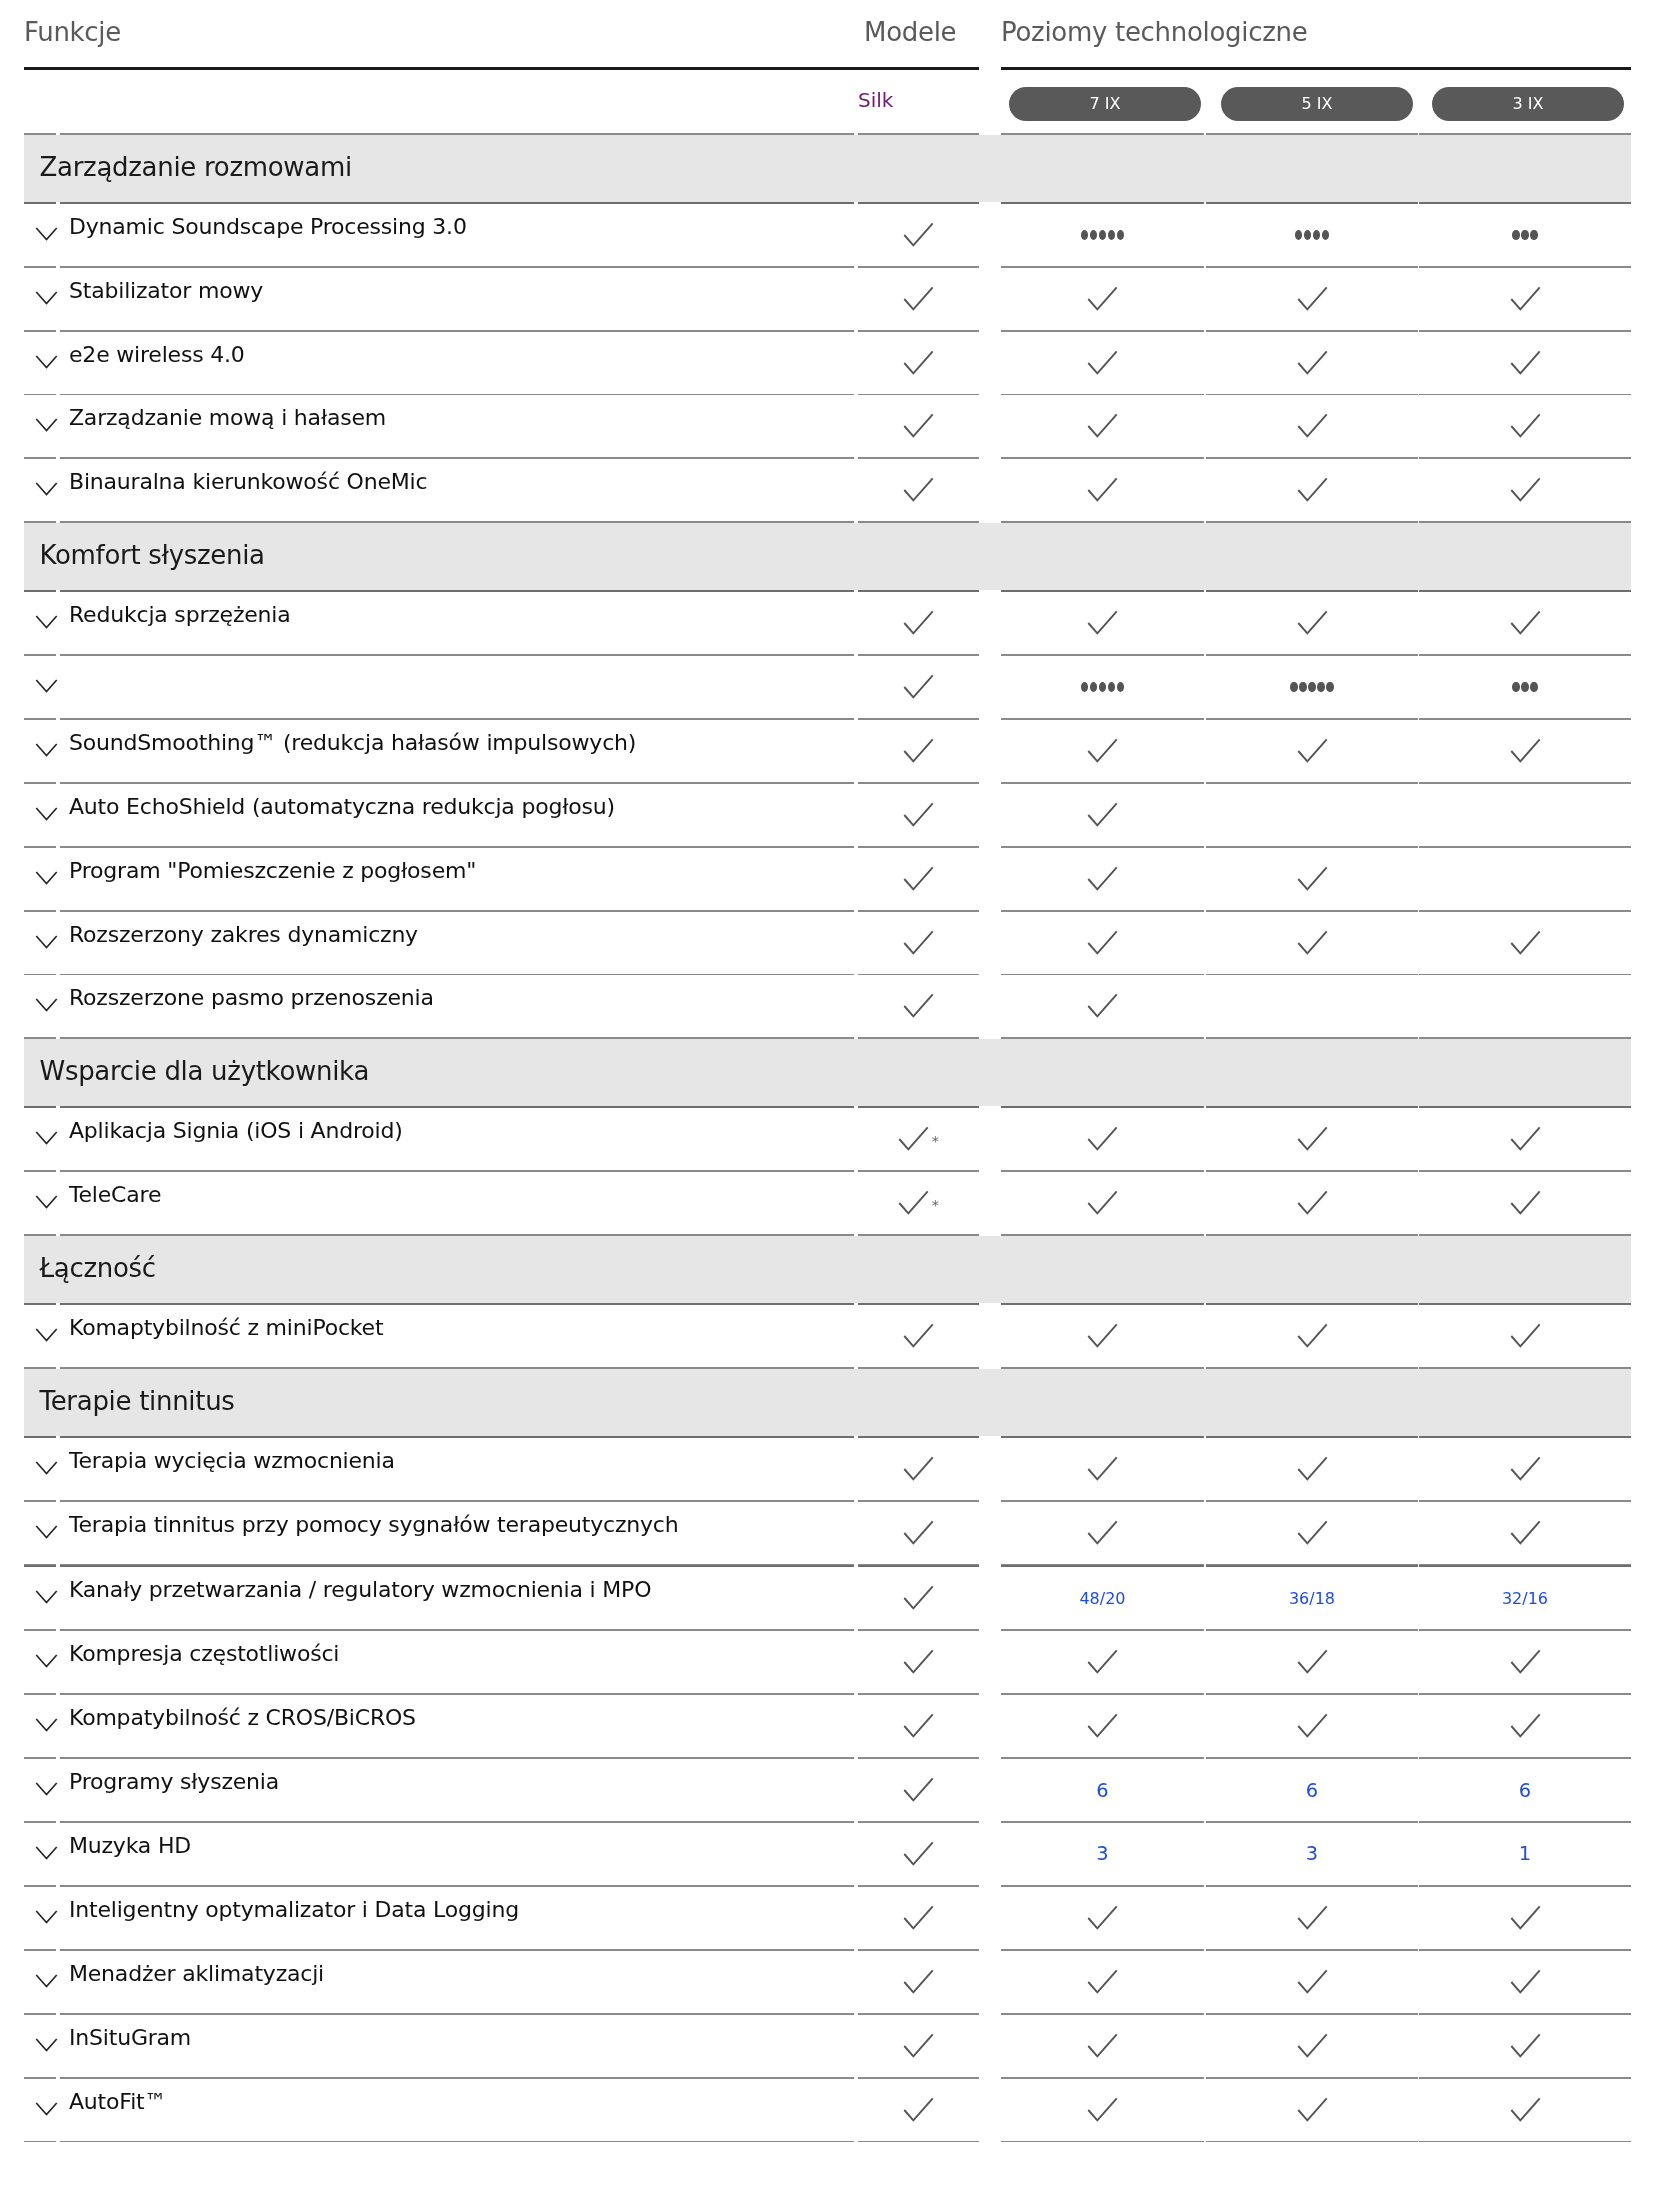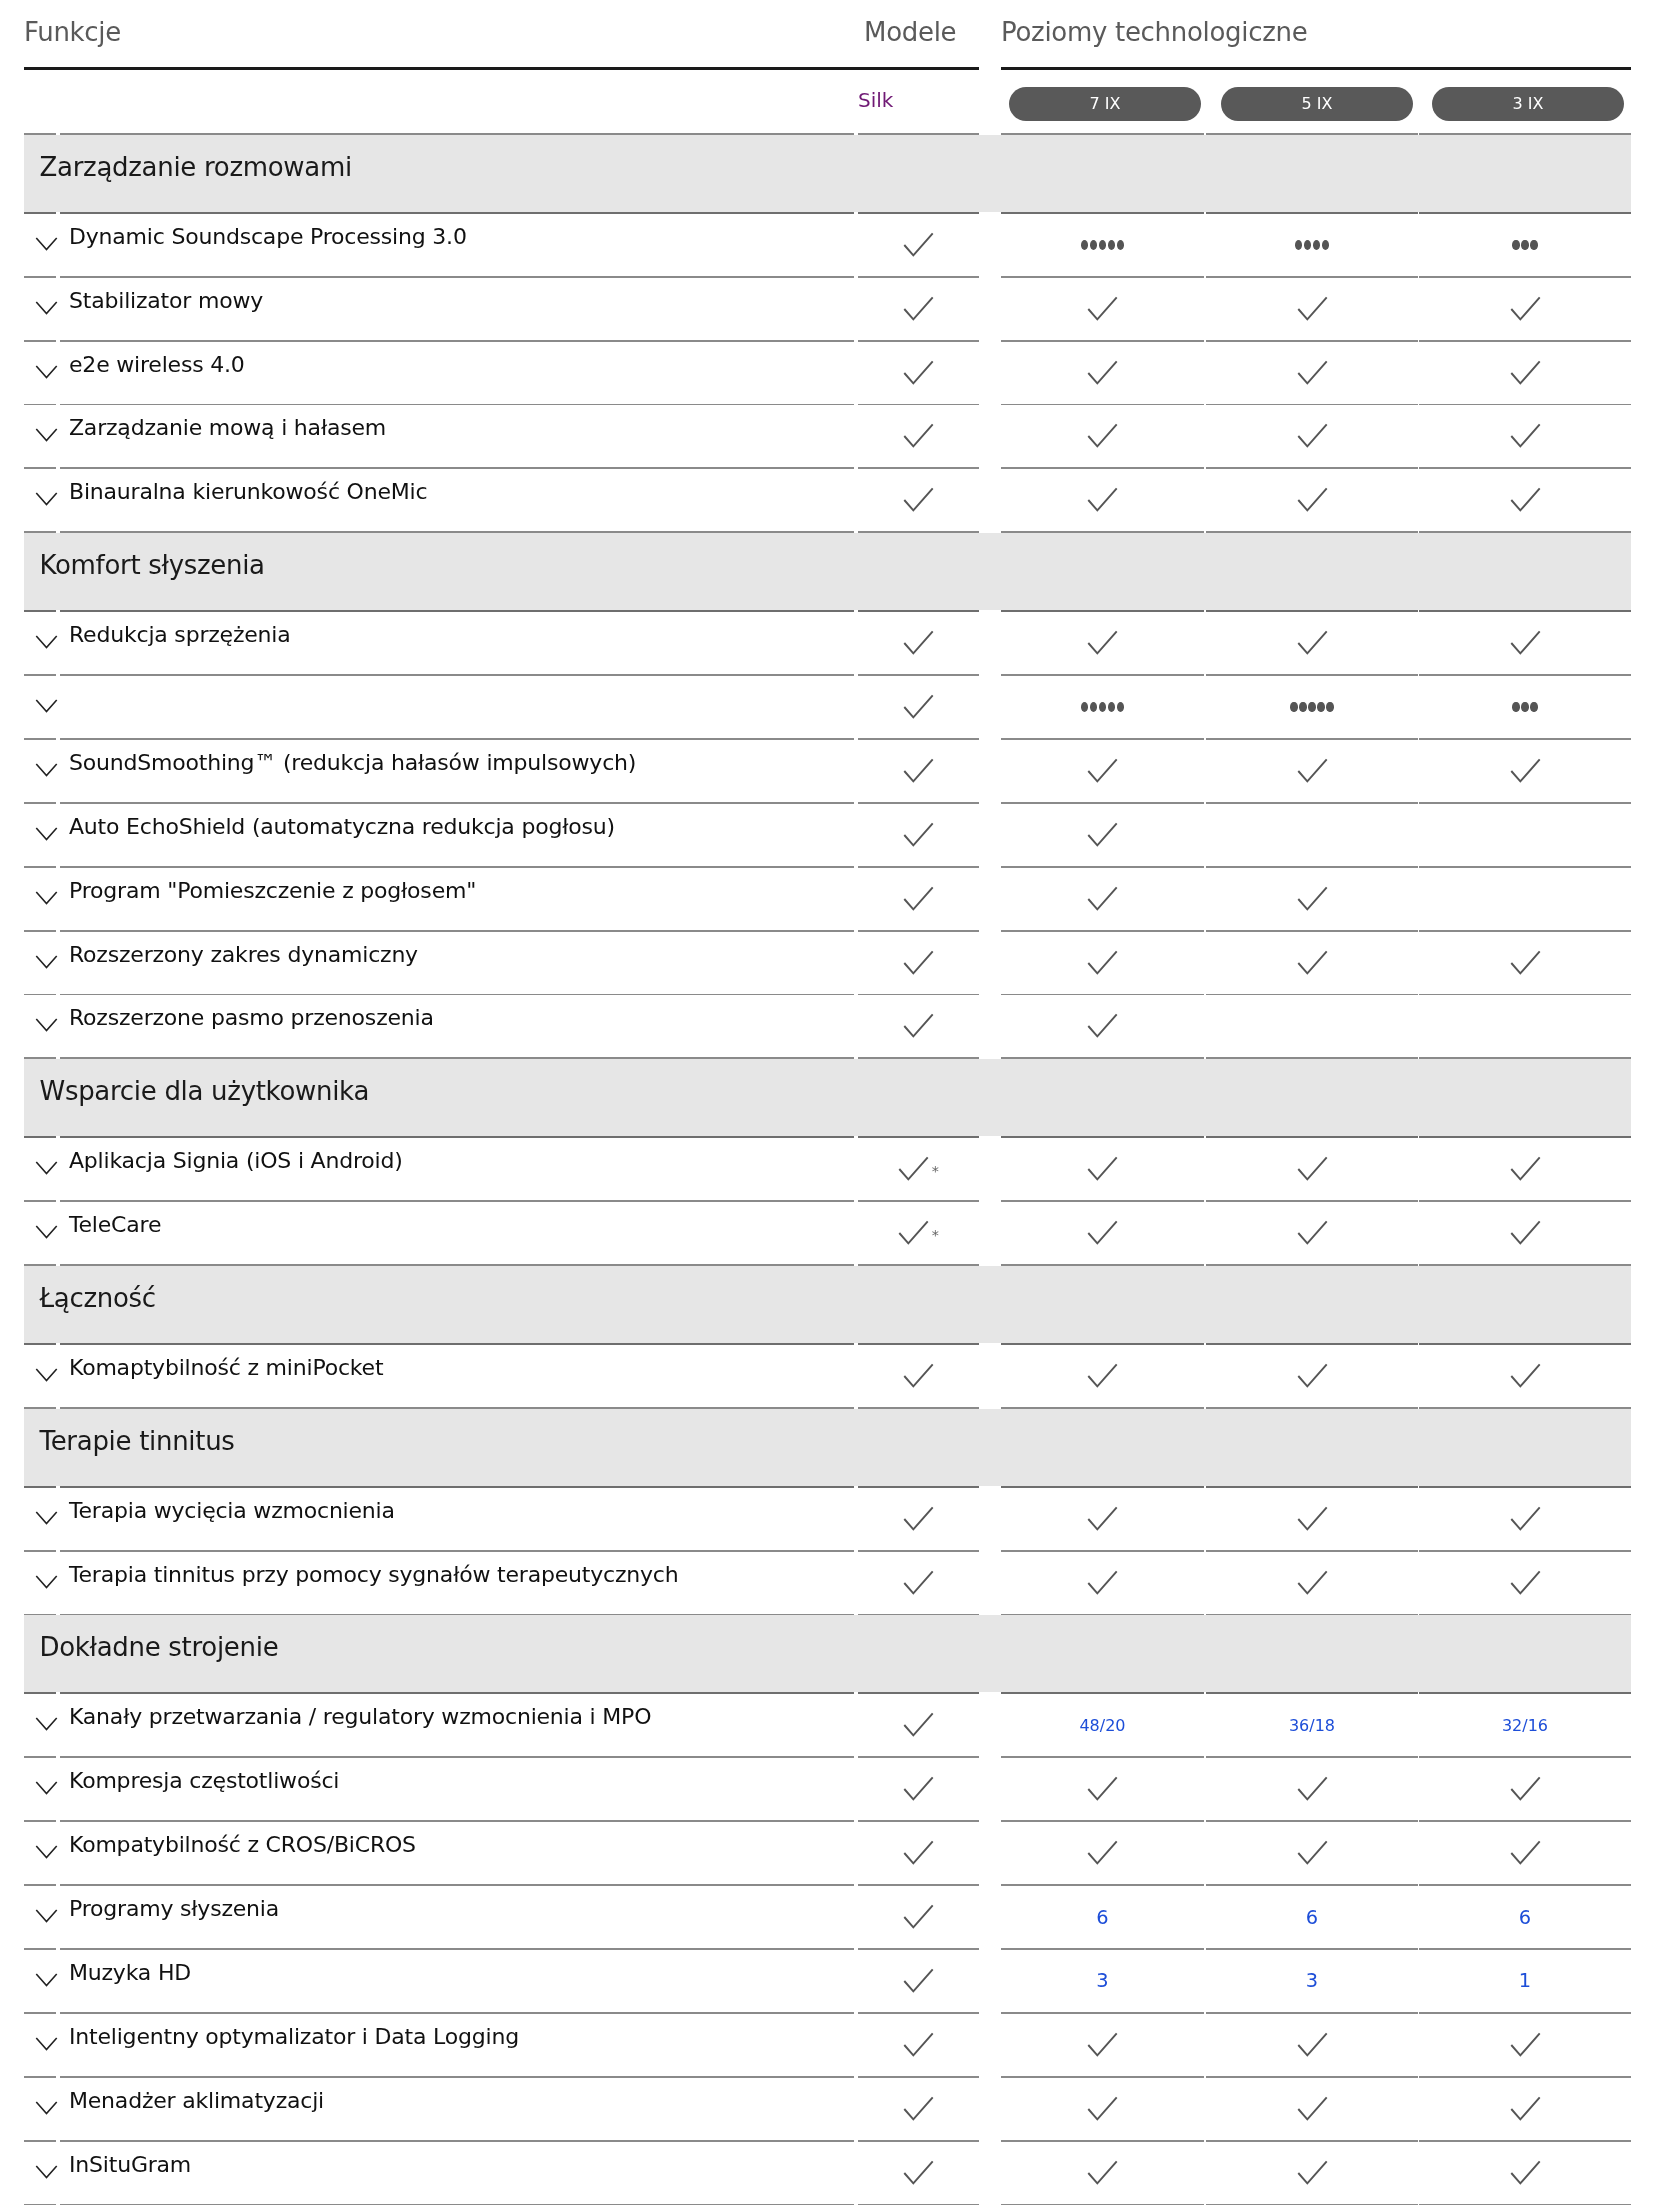--- a/index.html
+++ b/index.html
@@ -27,21 +27,21 @@
   .line-row { position: relative; height: 1.9px; }
   .seg { position: absolute; top: 0; height: 1.9px; background: #8a8a8a; }
   .seg.a { left: 24px; width: 32px; }
   .seg.b { left: 60px; width: 794px; }
   .seg.c { left: 858px; width: 121px; }
   .seg.d { left: 1001px; width: 203px; }
   .seg.e { left: 1206px; width: 212px; }
   .seg.f { left: 1419px; width: 212px; }
   .line-row.full .seg { background: #6e6e6e; }
 
-  .group { position: relative; height: 77px; margin-left: 24px; width: 1607px; background: #e6e6e6; }
+  .group { position: relative; height: 67px; margin-left: 24px; width: 1607px; background: #e6e6e6; }
   .group-title { position: absolute; left: 15.5px; top: 17px; font-size: 26px; color: #1a1a1a; letter-spacing: -0.3px; }
 
   .row { position: relative; height: 62px; }
   .chev { position: absolute; left: 35px; top: 22px; width: 23px; height: 15.5px; cursor: pointer; }
   .feat { position: absolute; left: 69px; top: 10px; font-size: 22px; color: #111; letter-spacing: -0.2px; cursor: pointer; }
   .cell { position: absolute; top: 0; height: 62px; display: flex; align-items: center; justify-content: center; }
   .cell.silk { left: 858px; width: 121px; }
   .cell.t0 { left: 1001px; width: 203px; }
   .cell.t1 { left: 1206px; width: 212px; }
   .cell.t2 { left: 1419px; width: 212px; }
@@ -701,23 +701,20 @@
       </div>
     </div>
     <div class="line-row">
       <div class="seg a"></div>
       <div class="seg b"></div>
       <div class="seg c"></div>
       <div class="seg d"></div>
       <div class="seg e"></div>
       <div class="seg f"></div>
     </div>
-    <div class="group">
-      <div class="group-title">Dokładne strojenie</div>
-    </div>
     <div class="line-row full">
       <div class="seg a"></div>
       <div class="seg b"></div>
       <div class="seg c"></div>
       <div class="seg d"></div>
       <div class="seg e"></div>
       <div class="seg f"></div>
     </div>
     <div class="row">
       <svg viewBox="0 0 36 24" class="chev">

